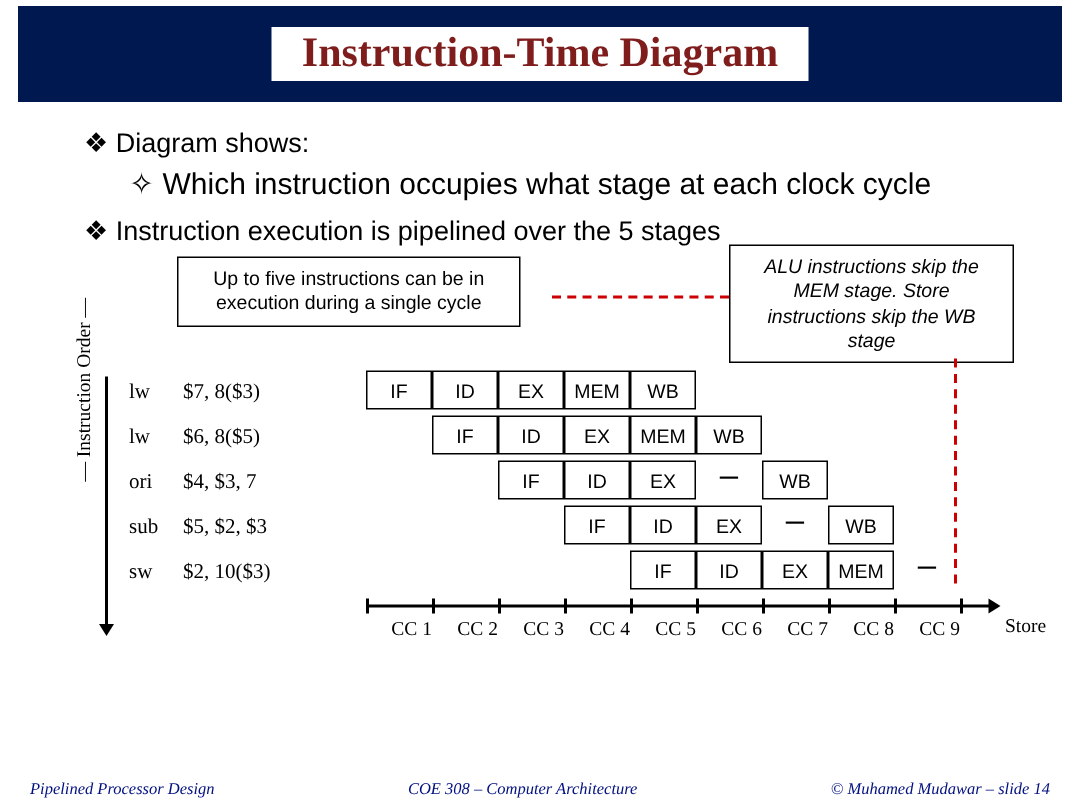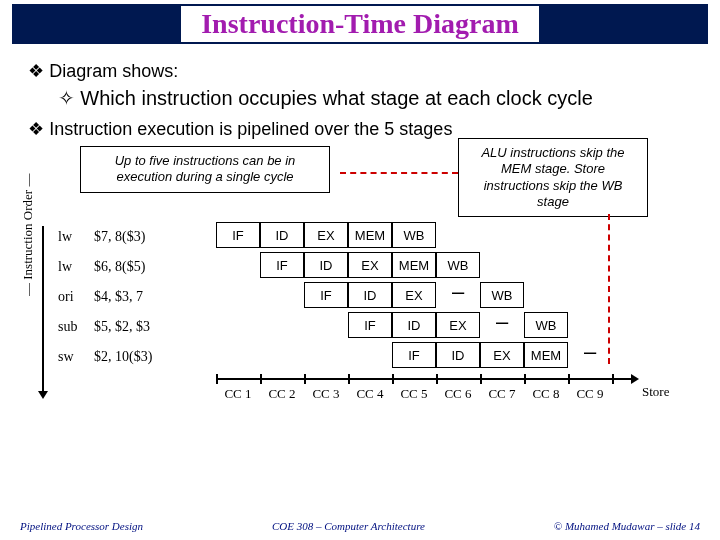--- a/index.html
+++ b/index.html
@@ -11,30 +11,30 @@
     font-family: Arial, sans-serif;
     position: relative;
   }
   .title-bar {
     background: #001850;
     margin: 4px 12px 0 12px;
     padding: 2px 0;
     text-align: center;
   }
   .title-bar h1 {
-    margin: 0;
-    color: #a21caf;
+    margin: 12px;
+    color: #7f1d1d;
     background: #fff;
     display: inline-block;
     padding: 2px 20px;
     font-family: "Comic Sans MS", cursive;
     font-size: 28px;
     font-weight: bold;
   }
-  .content { padding: 8px 28px 0 28px; }
+  .content { padding: 8px 28px 0 28px; margin-left: 28px; }
   .bullet1 { font-size: 18px; margin: 8px 0 4px 0; }
   .bullet1::before { content: "❖ "; color: #000; }
   .bullet2 { font-size: 20px; margin: 4px 0 8px 30px; }
   .bullet2::before { content: "✧ "; }
   .diagram-area {
     position: relative;
     height: 310px;
     margin-top: 6px;
   }
   .info-box {
@@ -100,21 +100,21 @@
   .skip { display:inline-block; width:44px; height:26px; line-height:20px; text-align:center; font-size:22px; vertical-align:top; }
   .offset { display: inline-block; height: 26px; vertical-align: top; }
   .cycles {
     position: absolute;
     left: 188px;
     top: 240px;
     white-space: nowrap;
     font-family: "Comic Sans MS", cursive;
     font-size: 13px;
   }
-  .cycles span { display: inline-block; width: 44px; text-align: center; }
+  .cycles span { display: inline-block; width: 44px; text-align: right; }
   .time-axis {
     position: absolute;
     left: 188px;
     top: 232px;
     height: 2px;
     width: 420px;
     background: #000;
   }
   .time-axis::after {
     content: "";
@@ -154,21 +154,21 @@
   <h1>Instruction-Time Diagram</h1>
 </div>
 
 <div class="content">
   <div class="bullet1">Diagram shows:</div>
   <div class="bullet2">Which instruction occupies what stage at each clock cycle</div>
   <div class="bullet1">Instruction execution is pipelined over the 5 stages</div>
 
   <div class="diagram-area">
 
-    <div class="info-box" style="left:52px; top:0; width:250px;font-style:italic;">Up to five instructions can be in execution during a single cycle</div>
+    <div class="info-box" style="left:62px; top:0; width:229px;">Up to five instructions can be in execution during a single cycle</div>
     <div class="info-box" style="left:430px; top:-8px; width:190px;font-style:italic;">ALU instructions skip the MEM stage. Store instructions skip the WB stage</div>
 
     <div class="dash-arrow" style="left:312px; top:26px; width:118px;"></div>
     <div class="dash-arrow" style="left:580px; top:68px; width:2px; height:150px; border-top:none; border-left:2px dashed #c00;"></div>
 
     <div class="y-axis-label">— <span>Instruction Order</span> —</div>
     <div class="arrow-down"></div>
 
     <div class="instr-list">
       <div class="row"><span class="op">lw</span><span>$7, 8($3)</span></div>

